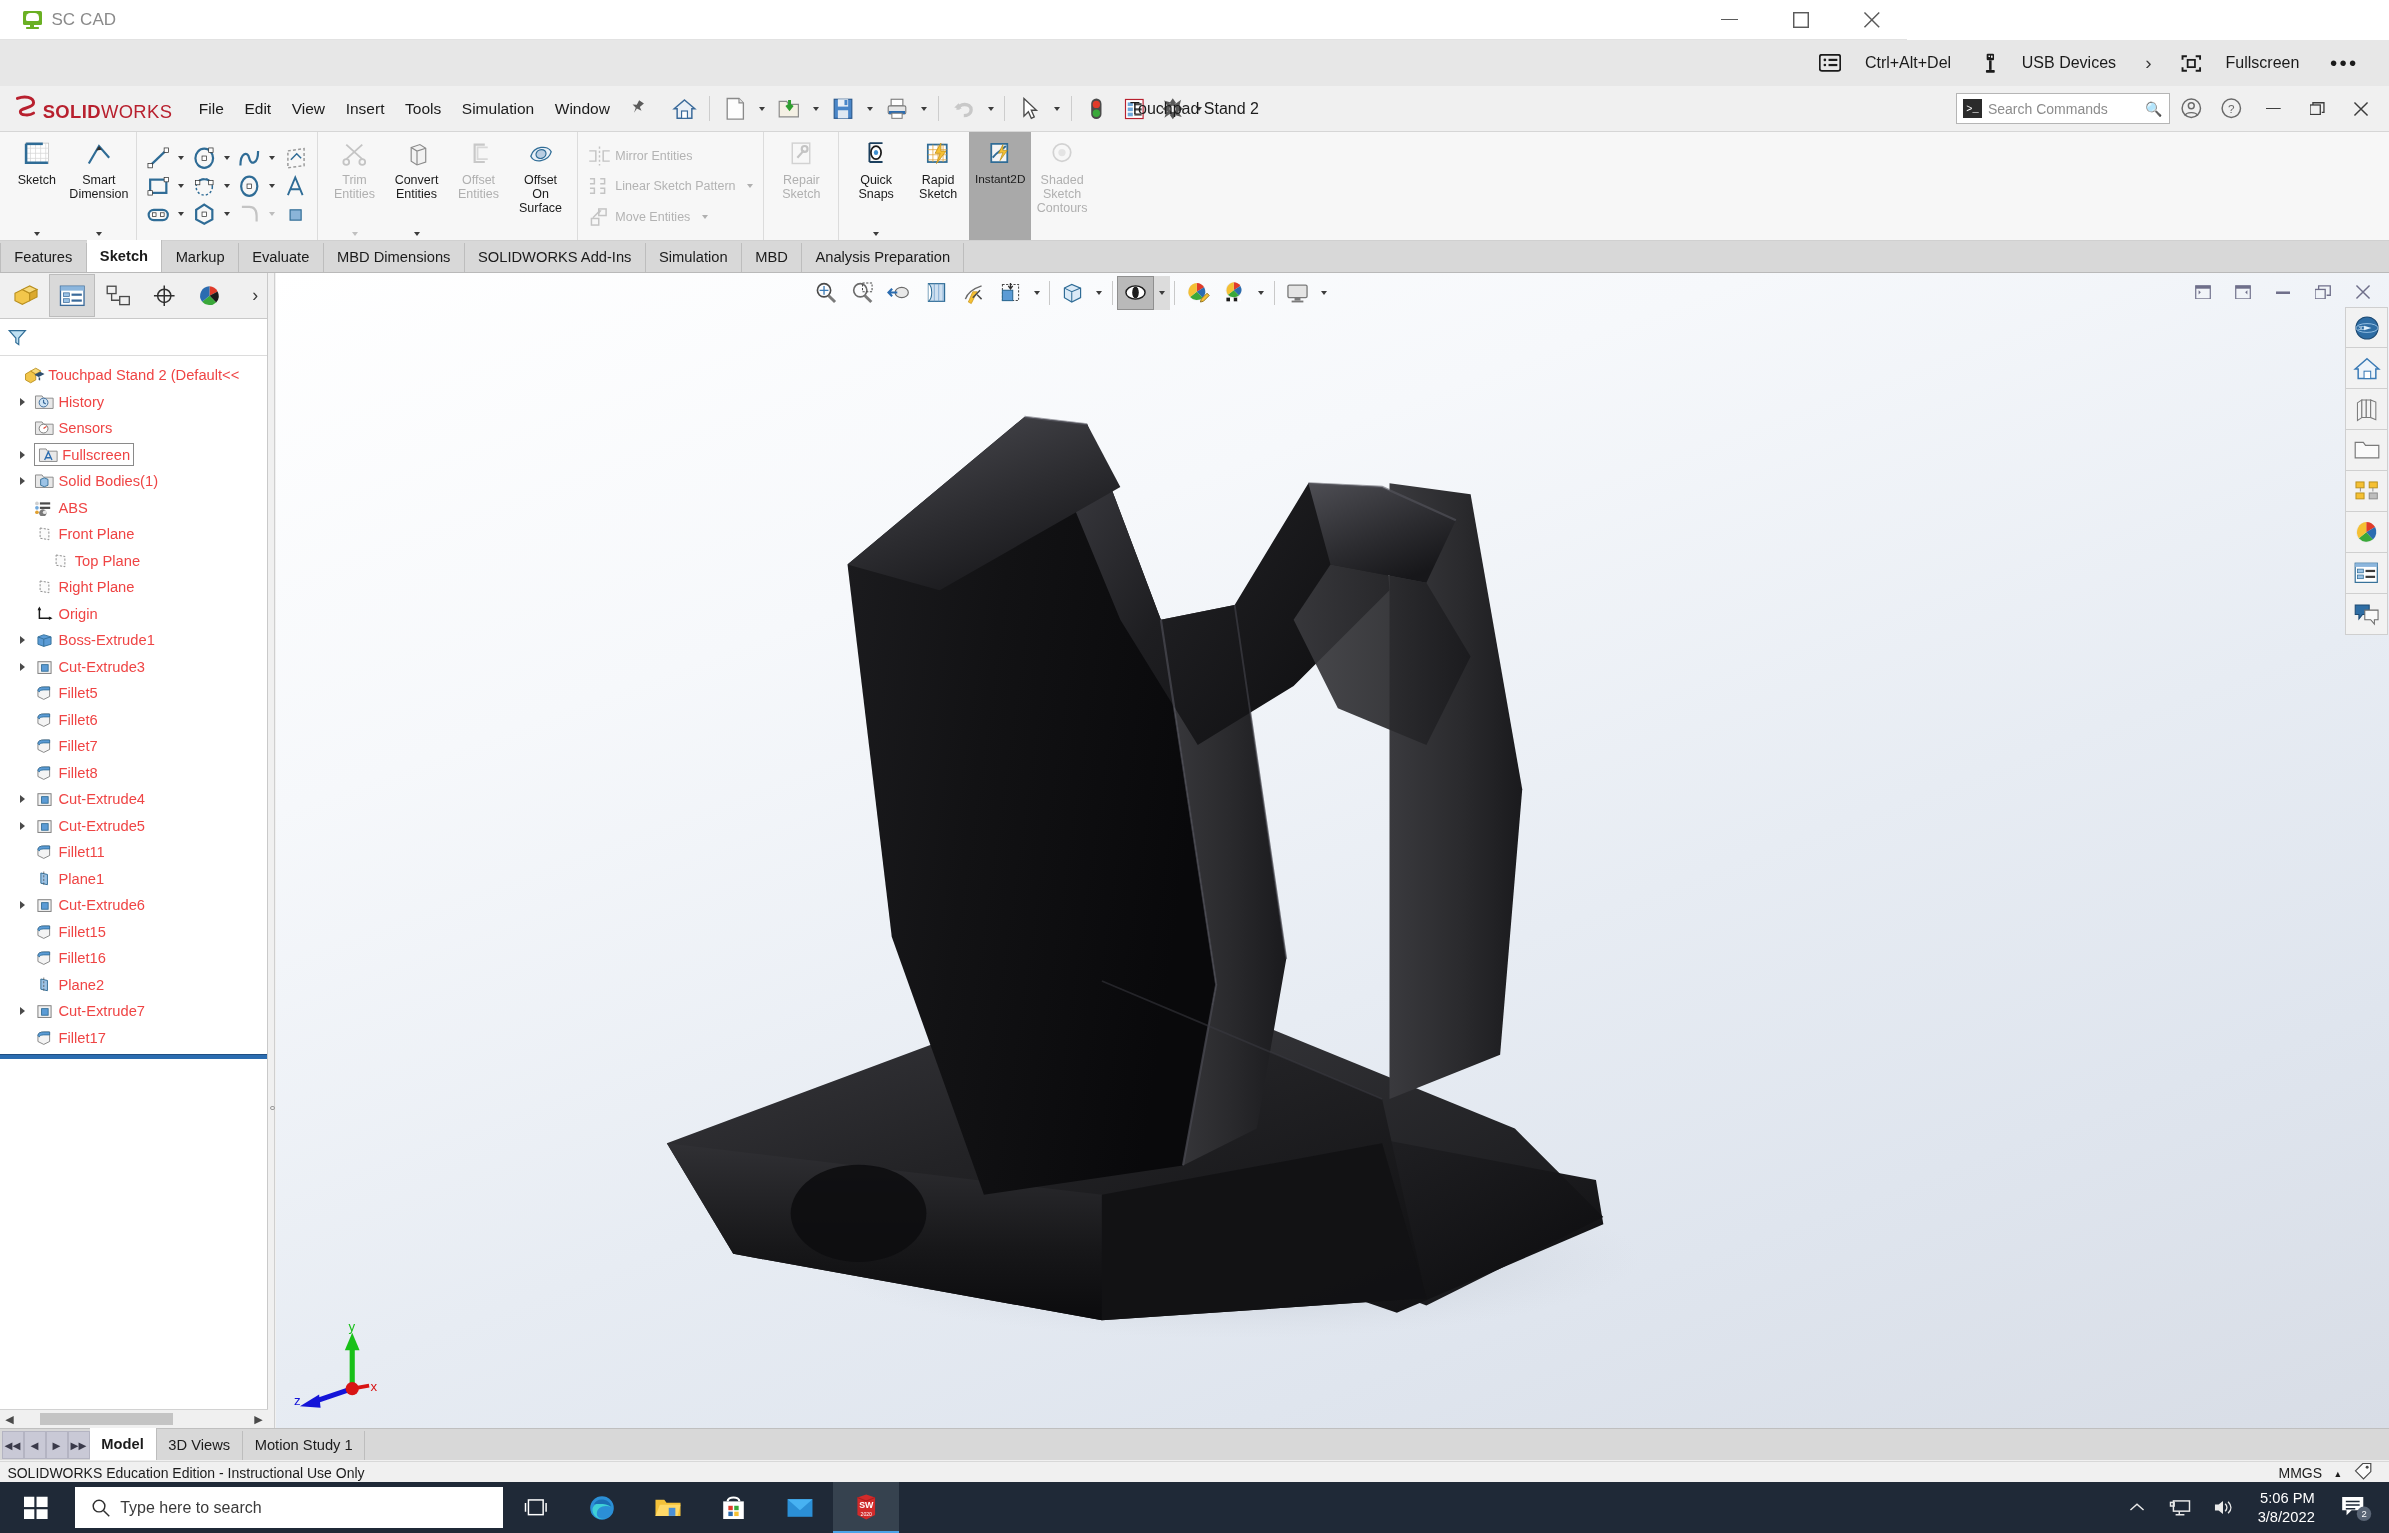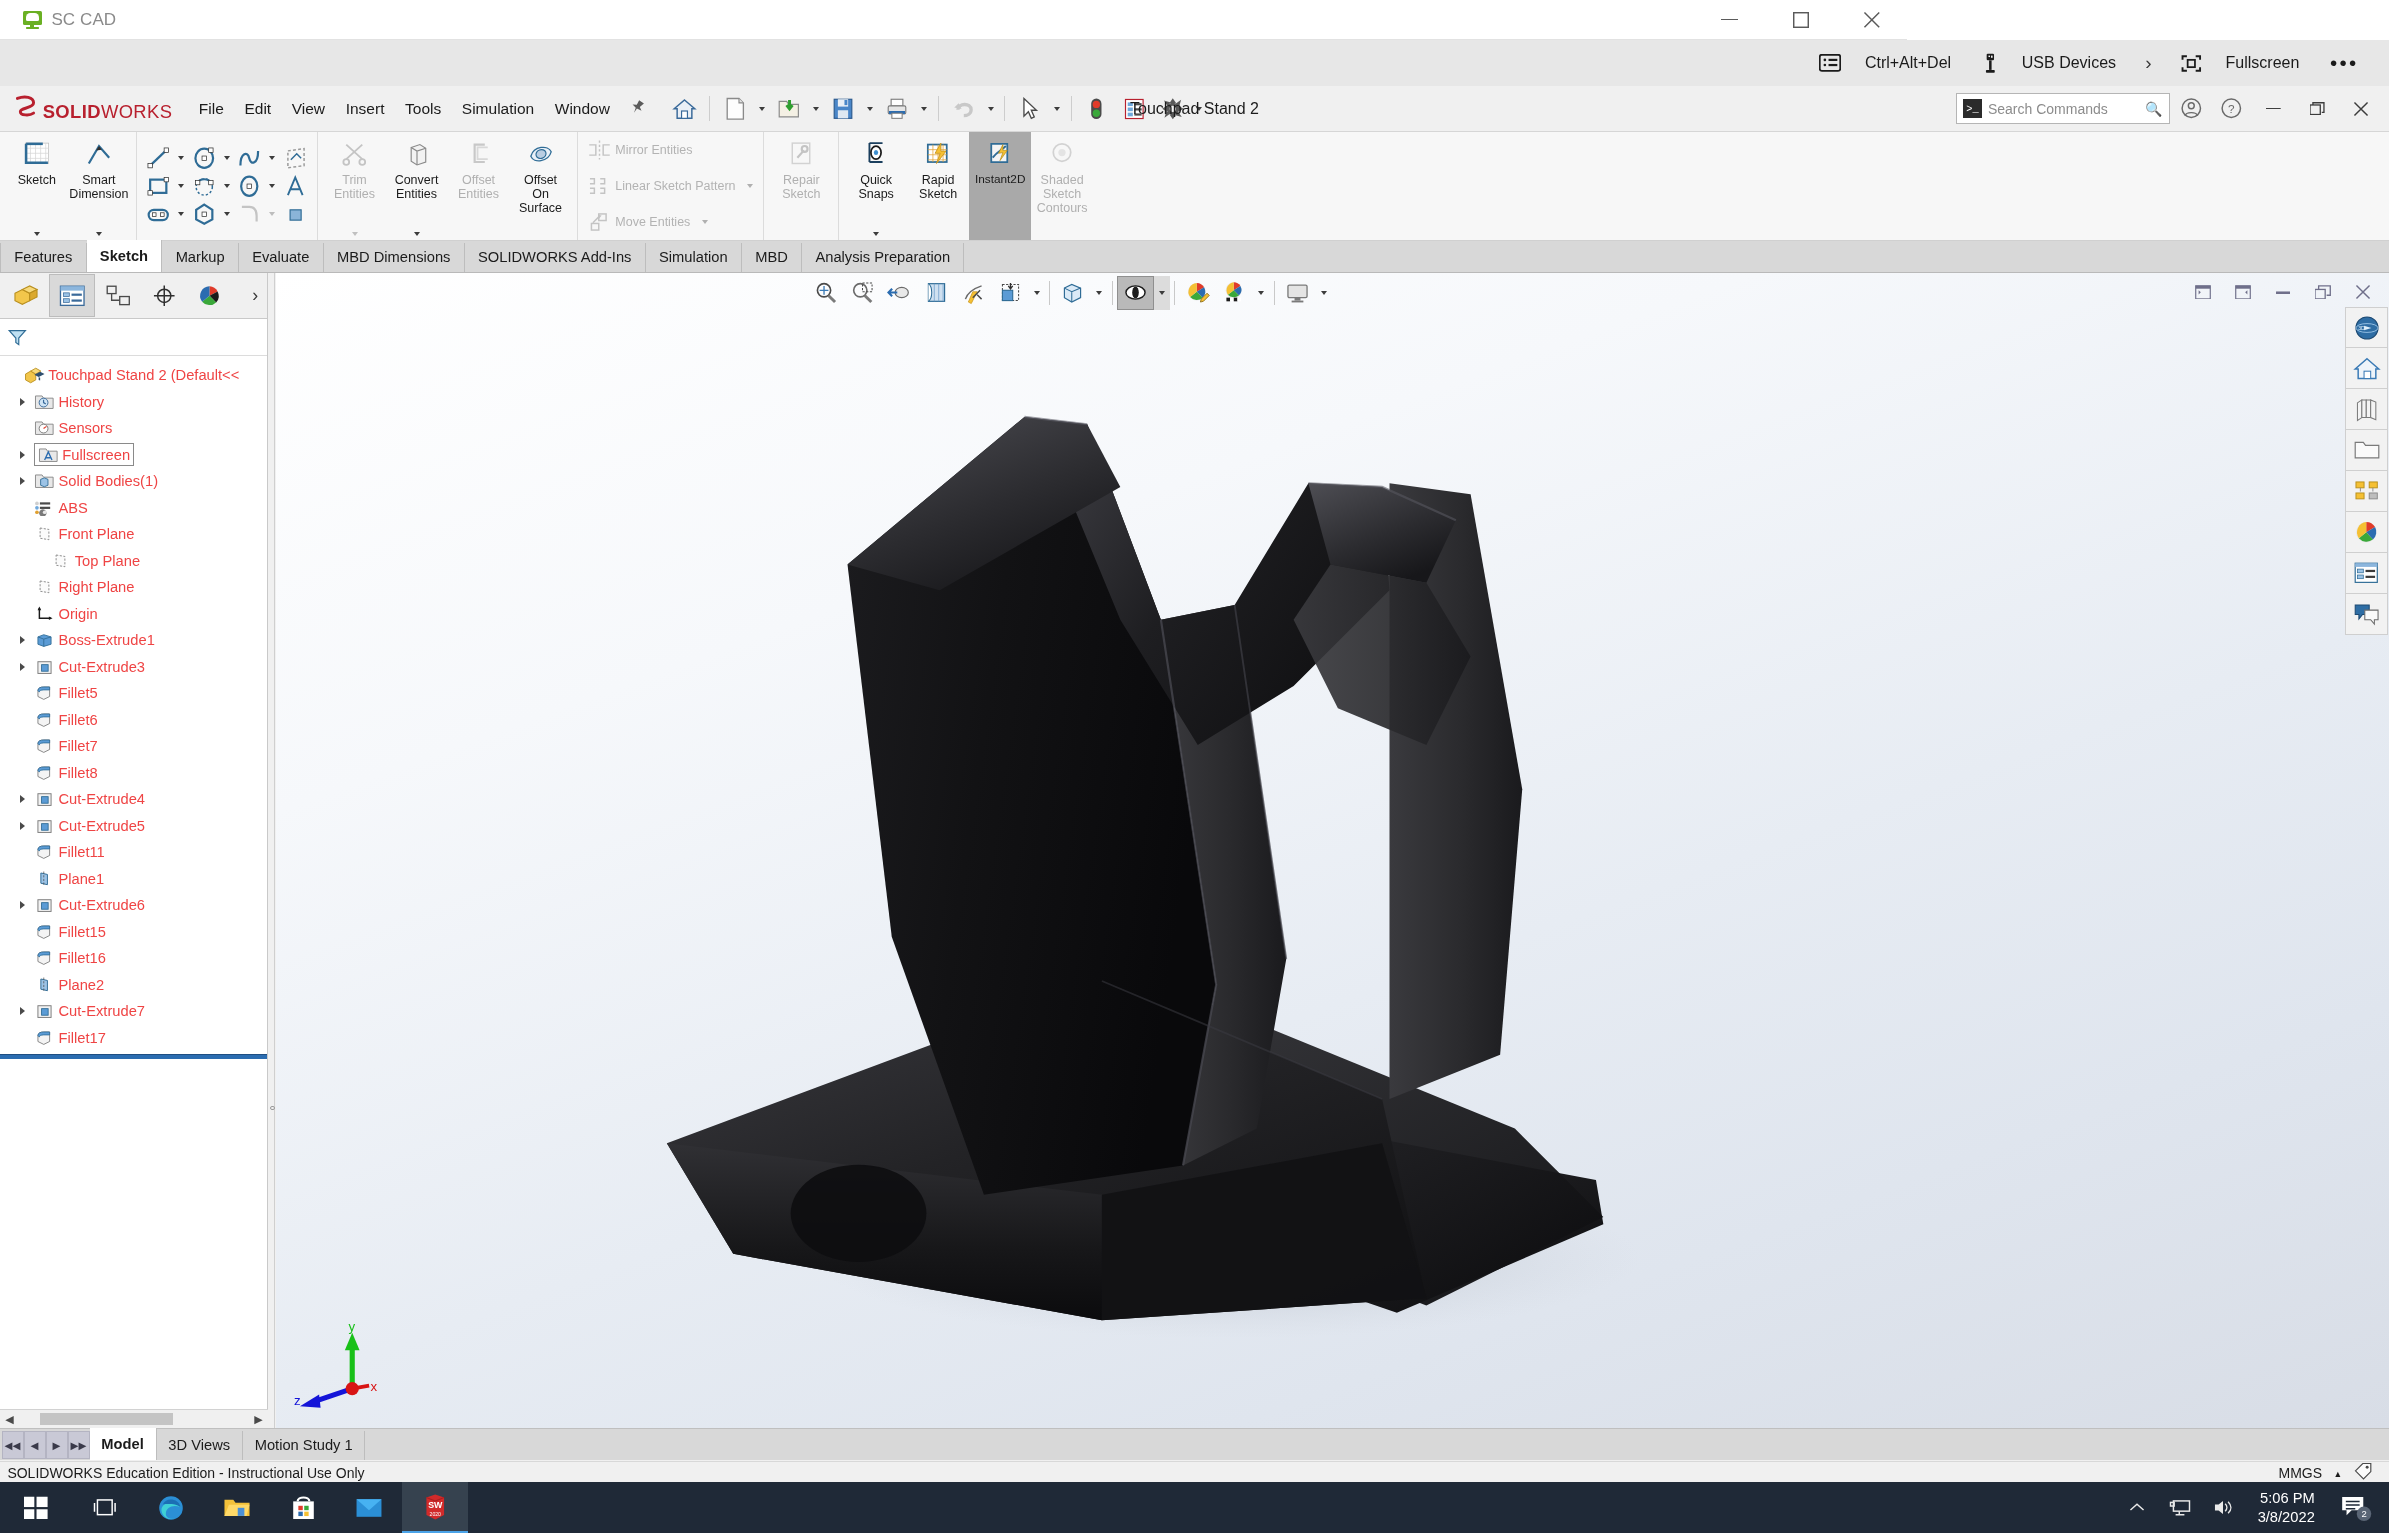--- a/index.html
+++ b/index.html
@@ -93,21 +93,21 @@
   .rgroup { display:flex; align-items:stretch; padding:0 5.9px; border-right:0.7px solid #dcdcdc; }
   .rbig {
     width:62px; display:flex; flex-direction:column; align-items:center; justify-content:flex-start;
     padding-top:7.4px; gap:2.2px; cursor:default;
   }
   .rbig .ricon { height:31px; display:flex; align-items:center; justify-content:center; }
   .rbig .rlbl { font-size:12.5px; color:#1b1b1b; text-align:center; line-height:1.12; }
   .rbig .rcaret { margin-top:auto; margin-bottom:4.4px; }
   .rbig.disabled .rlbl { color:#b0b0b0; }
 
-  .rsmallcol { display:flex; flex-direction:column; justify-content:center; gap:7px; padding:2.9px 0; }
+  .rsmallcol { display:flex; flex-direction:column; justify-content:center; gap:1px; padding:2.9px 0; }
   .rsrow { display:flex; align-items:center; height:29.5px; }
   .rsicon { width:31px; height:28px; display:flex; align-items:center; justify-content:center; }
   .rstext { font-size:12.5px; color:#1b1b1b; padding-right:7.4px; white-space:nowrap; }
   .rstext.disabled { color:#b3b3b3; }
   .rsarrow { width:14.7px; height:28px; display:flex; align-items:center; justify-content:center; }
 
   .rbig.active { background:#a9a9a9; }
 
   
   .sw-cmdtabs {
@@ -1480,20 +1480,27 @@
 
   <div class="taskbar">
     <div class="tb-start">
       <svg width="23.6" height="23.6" viewBox="0 0 32 32">
           <rect x="0" y="1" width="14" height="14" fill="#fff"></rect>
           <rect x="17" y="1" width="15" height="14" fill="#fff"></rect>
           <rect x="0" y="18" width="14" height="14" fill="#fff"></rect>
           <rect x="17" y="18" width="15" height="14" fill="#fff"></rect>
         </svg>
     </div>
+    <div class="tb-search">
+      <svg width="19" height="19" viewBox="0 0 26 26">
+          <circle cx="11" cy="11" r="8" fill="none" stroke="#2f2f2f" stroke-width="2"></circle>
+          <path d="M17 17 L25 25" stroke="#2f2f2f" stroke-width="2"></path>
+        </svg>
+      <span>Type here to search</span>
+    </div>
     <div class="tb-icon">
       <svg width="23.6" height="20.6" viewBox="0 0 32 28">
           <rect x="6" y="4" width="20" height="20" fill="none" stroke="#fff" stroke-width="2"></rect>
           <path d="M2 8 V20 M30 8 V20" stroke="#fff" stroke-width="2"></path>
         </svg>
     </div>
     <div class="tb-icon">
       <svg width="28" height="28" viewBox="0 0 38 38">
           <circle cx="19" cy="19" r="16" fill="#2b8fd6"></circle>
           <path d="M6 22 C6 9, 30 6, 32 18 C22 14, 12 18, 12 27 C12 32, 18 35, 24 33 C17 36, 7 32, 6 22 Z" fill="#3fd0d6"></path>

